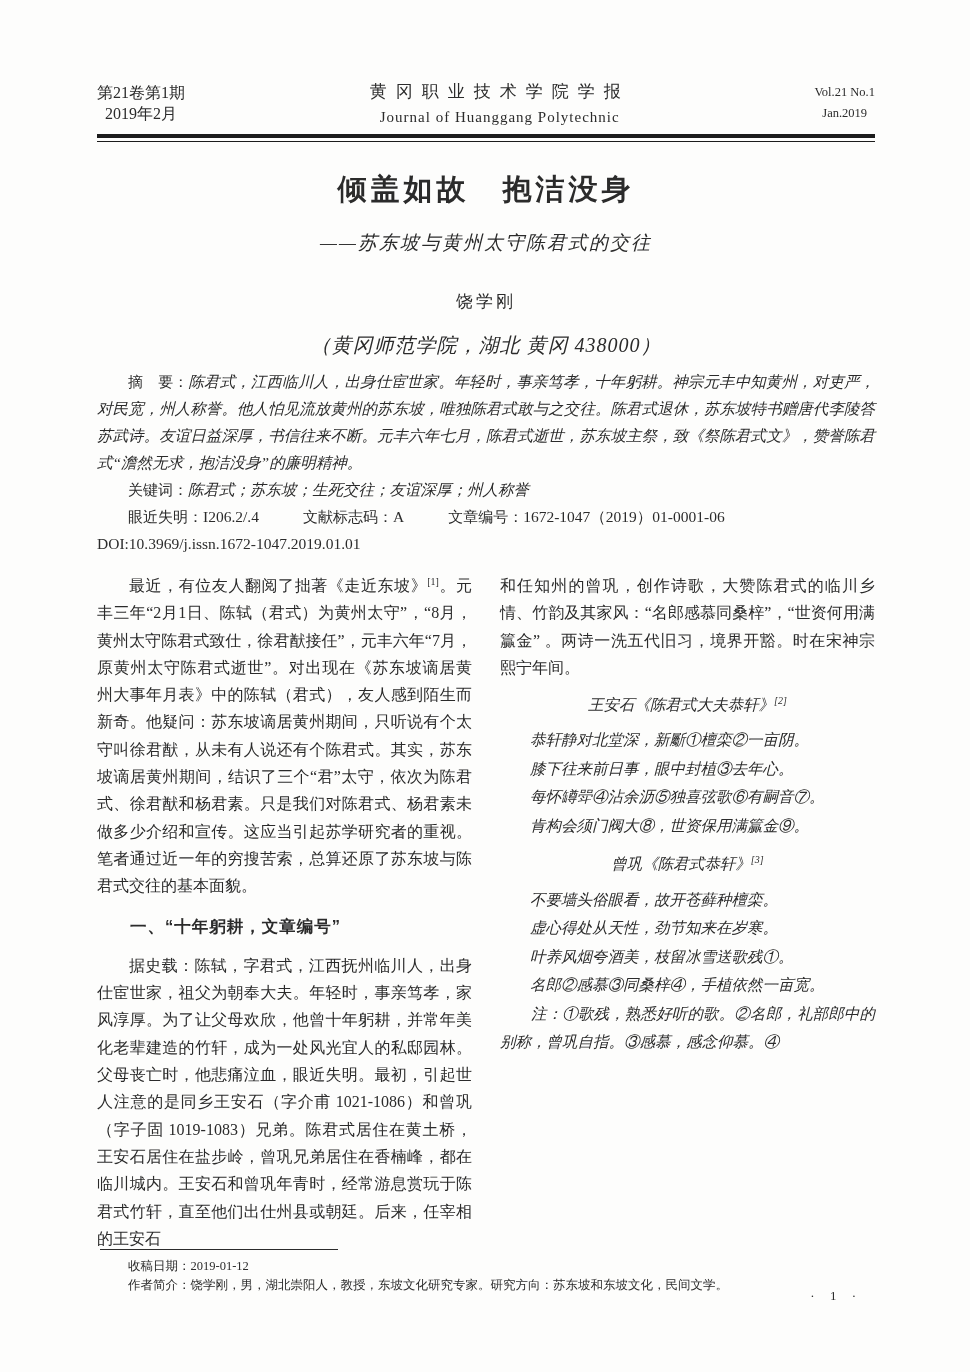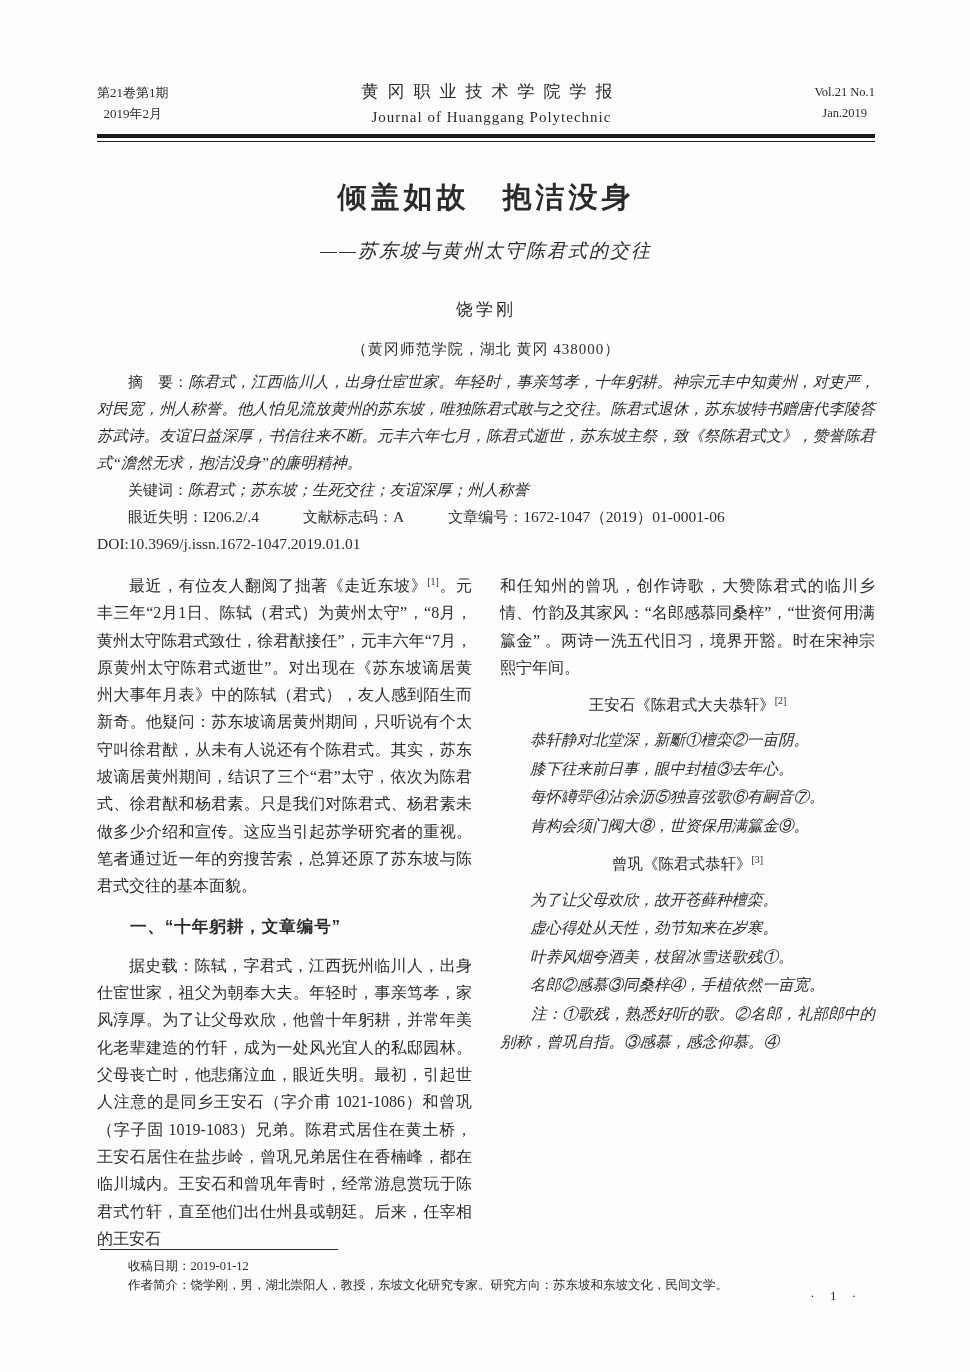--- a/index.html
+++ b/index.html
@@ -6,38 +6,38 @@
   .page{
     width:970px;height:1372px;margin:0 auto;position:relative;
     background:#fdfdfc;color:#2b2b2b;overflow:hidden;
     font-family:"Liberation Serif", serif;
   }
   
   .jheader{
     position:absolute;left:97px;right:95px;top:80px;
     display:flex;justify-content:space-between;align-items:center;
   }
-  .jheader .issue-cn{font-size:13px;line-height:21px;text-align:center;}
+  .jheader .issue-cn{font-size:16px;line-height:21px;text-align:center;}
   .jheader .journal-mid{text-align:center;}
   .journal-cn{font-size:17px;letter-spacing:9px;font-weight:500;}
   .journal-en{font-size:15px;margin-top:6px;letter-spacing:1px;}
   .jheader .issue-en{font-size:12.5px;line-height:21px;text-align:center;}
   .header-rule{
     position:absolute;left:97px;right:95px;top:134px;
     border-top:4px solid #1c1c1c;
   }
   .header-rule::after{
     content:"";display:block;margin-top:3px;border-top:1.5px solid #1c1c1c;
   }
   
-  .title-block{position:absolute;left:97px;right:95px;top:178px;text-align:center;}
+  .title-block{position:absolute;left:97px;right:95px;top:170px;text-align:center;}
   .art-title{font-size:29px;font-weight:bold;letter-spacing:4px;margin:0;}
   .art-subtitle{font-size:19px;font-style:italic;letter-spacing:2px;margin-top:20px;}
   .art-author{font-size:17px;letter-spacing:3px;margin-top:34px;}
-  .art-affil{font-size:15px;margin-top:19px;letter-spacing:1px;}
+  .art-affil{font-size:20px;font-style:italic;margin-top:19px;letter-spacing:1px;}
   
   .meta-block{
     position:absolute;left:97px;right:95px;top:368px;
     font-size:15.5px;line-height:27px;text-align:justify;
   }
   .meta-block p{margin:0;}
   .indent2{text-indent:2em;}
   .lbl{font-weight:normal;font-family:"Liberation Sans", sans-serif;font-size:15px;}
   .kai{font-style:italic;}
   .clc-line .pair{margin-right:44px;}
@@ -49,21 +49,21 @@
   }
   .col{width:375px;font-size:16px;line-height:27.3px;text-align:justify;}
   .col p{margin:0;}
   .col .para{text-indent:2em;}
   sup.ref{font-size:10px;vertical-align:super;line-height:0;}
   .sec-heading{
     font-family:"Liberation Sans", sans-serif;font-weight:bold;
     font-size:16.5px;text-indent:2em;margin:13px 0 12px 0 !important;
     letter-spacing:1px;
   }
-  .poem-title{text-align:center;font-size:15.5px;margin:10px 0 8px 0 !important;}
+  .poem-title{text-align:center;font-style:italic;font-size:15.5px;margin:10px 0 8px 0 !important;}
   .poem{font-style:italic;font-size:15.5px;line-height:28.5px;}
   .poem .pline{margin-left:30px;}
   .poem-note{font-style:italic;font-size:15.5px;line-height:28.5px;text-indent:2em;text-align:justify;}
   
   .footnote-sep{
     position:absolute;left:100px;top:1249px;width:238px;
     border-top:1.5px solid #2b2b2b;
   }
   .pfooter{
     position:absolute;left:128px;right:108px;top:1257px;
@@ -120,21 +120,21 @@
       <p>和任知州的曾巩，创作诗歌，大赞陈君式的临川乡情、竹韵及其家风：“名郎感慕同桑梓”，“世资何用满籯金” 。两诗一洗五代旧习，境界开豁。时在宋神宗熙宁年间。</p>
       <p class="poem-title"><span>王安石《陈君式大夫恭轩》</span><sup class="ref">[2]</sup></p>
       <div class="poem">
         <div class="pline">恭轩静对北堂深，新斸①檀栾②一亩阴。</div>
         <div class="pline">膝下往来前日事，眼中封植③去年心。</div>
         <div class="pline">每怀罇斝④沾余沥⑤独喜弦歌⑥有嗣音⑦。</div>
         <div class="pline">肯构会须门阀大⑧，世资保用满籯金⑨。</div>
       </div>
       <p class="poem-title"><span>曾巩《陈君式恭轩》</span><sup class="ref">[3]</sup></p>
       <div class="poem">
-        <div class="pline">为了让父母欢欣，故开苍藓种檀栾。</div>
+        <div class="pline">不要墙头俗眼看，故开苍藓种檀栾。</div>
         <div class="pline">虚心得处从天性，劲节知来在岁寒。</div>
         <div class="pline">叶养风烟夸酒美，枝留冰雪送歌残①。</div>
         <div class="pline">名郎②感慕③同桑梓④，手植依然一亩宽。</div>
       </div>
       <p class="poem-note">注：①歌残，熟悉好听的歌。②名郎，礼部郎中的别称，曾巩自指。③感慕，感念仰慕。④</p>
     </div>
   </div>
 
   <div class="footnote-sep"></div>
   <div class="pfooter">

